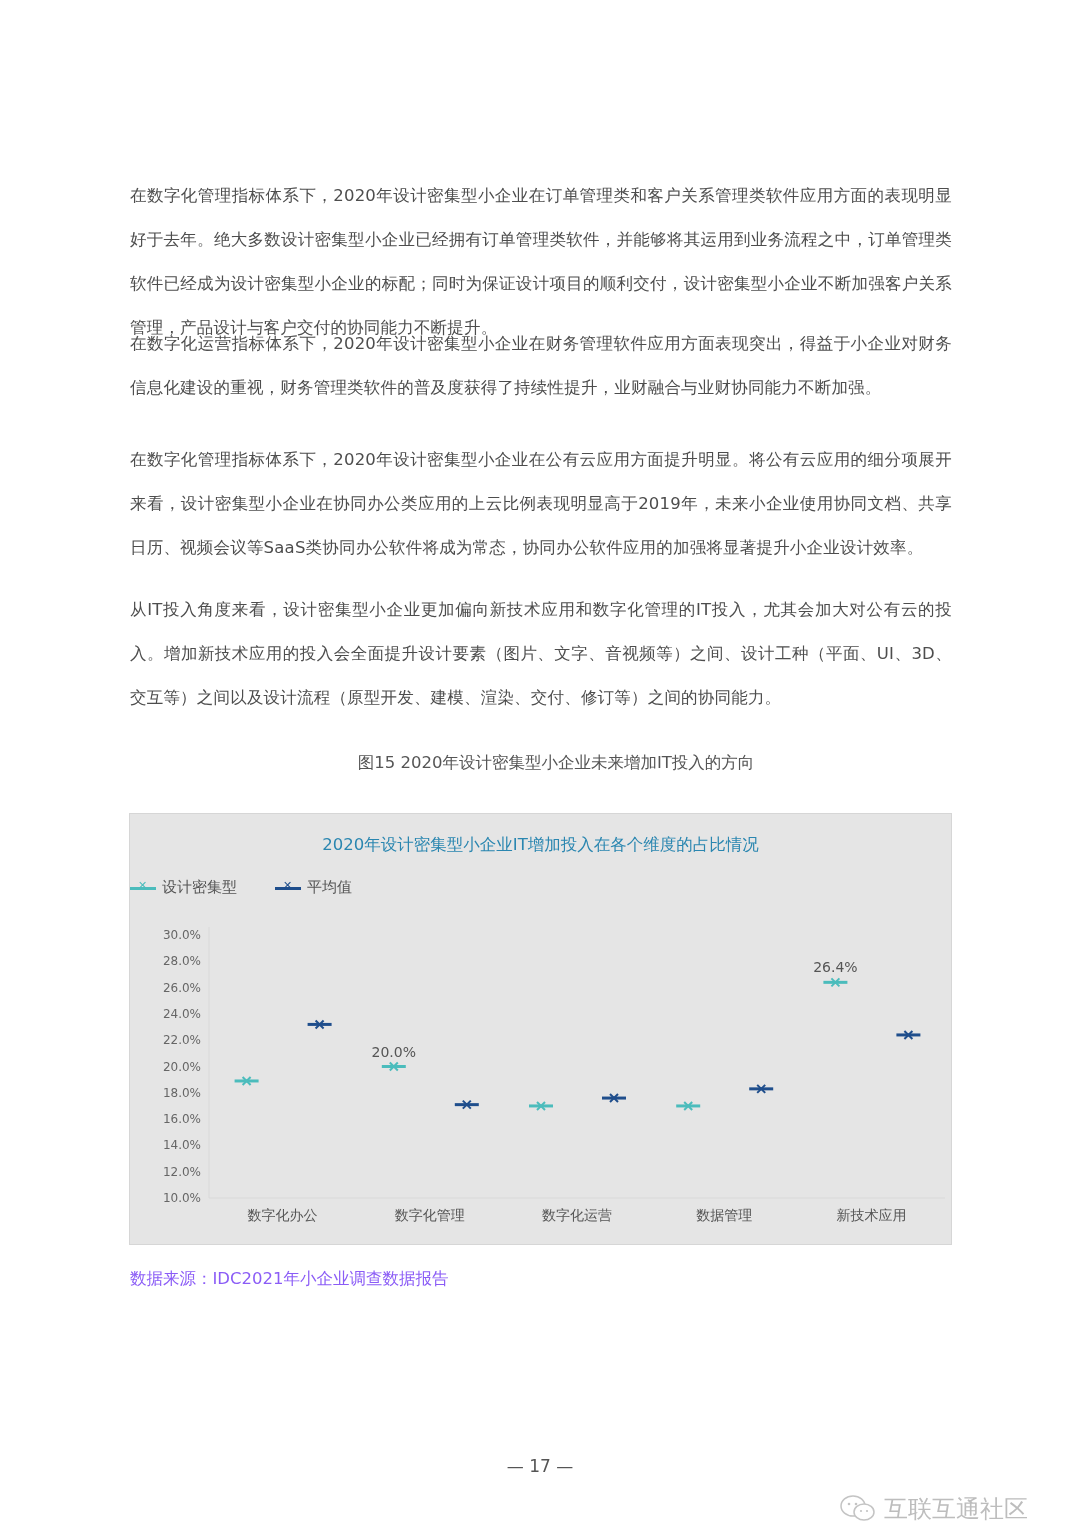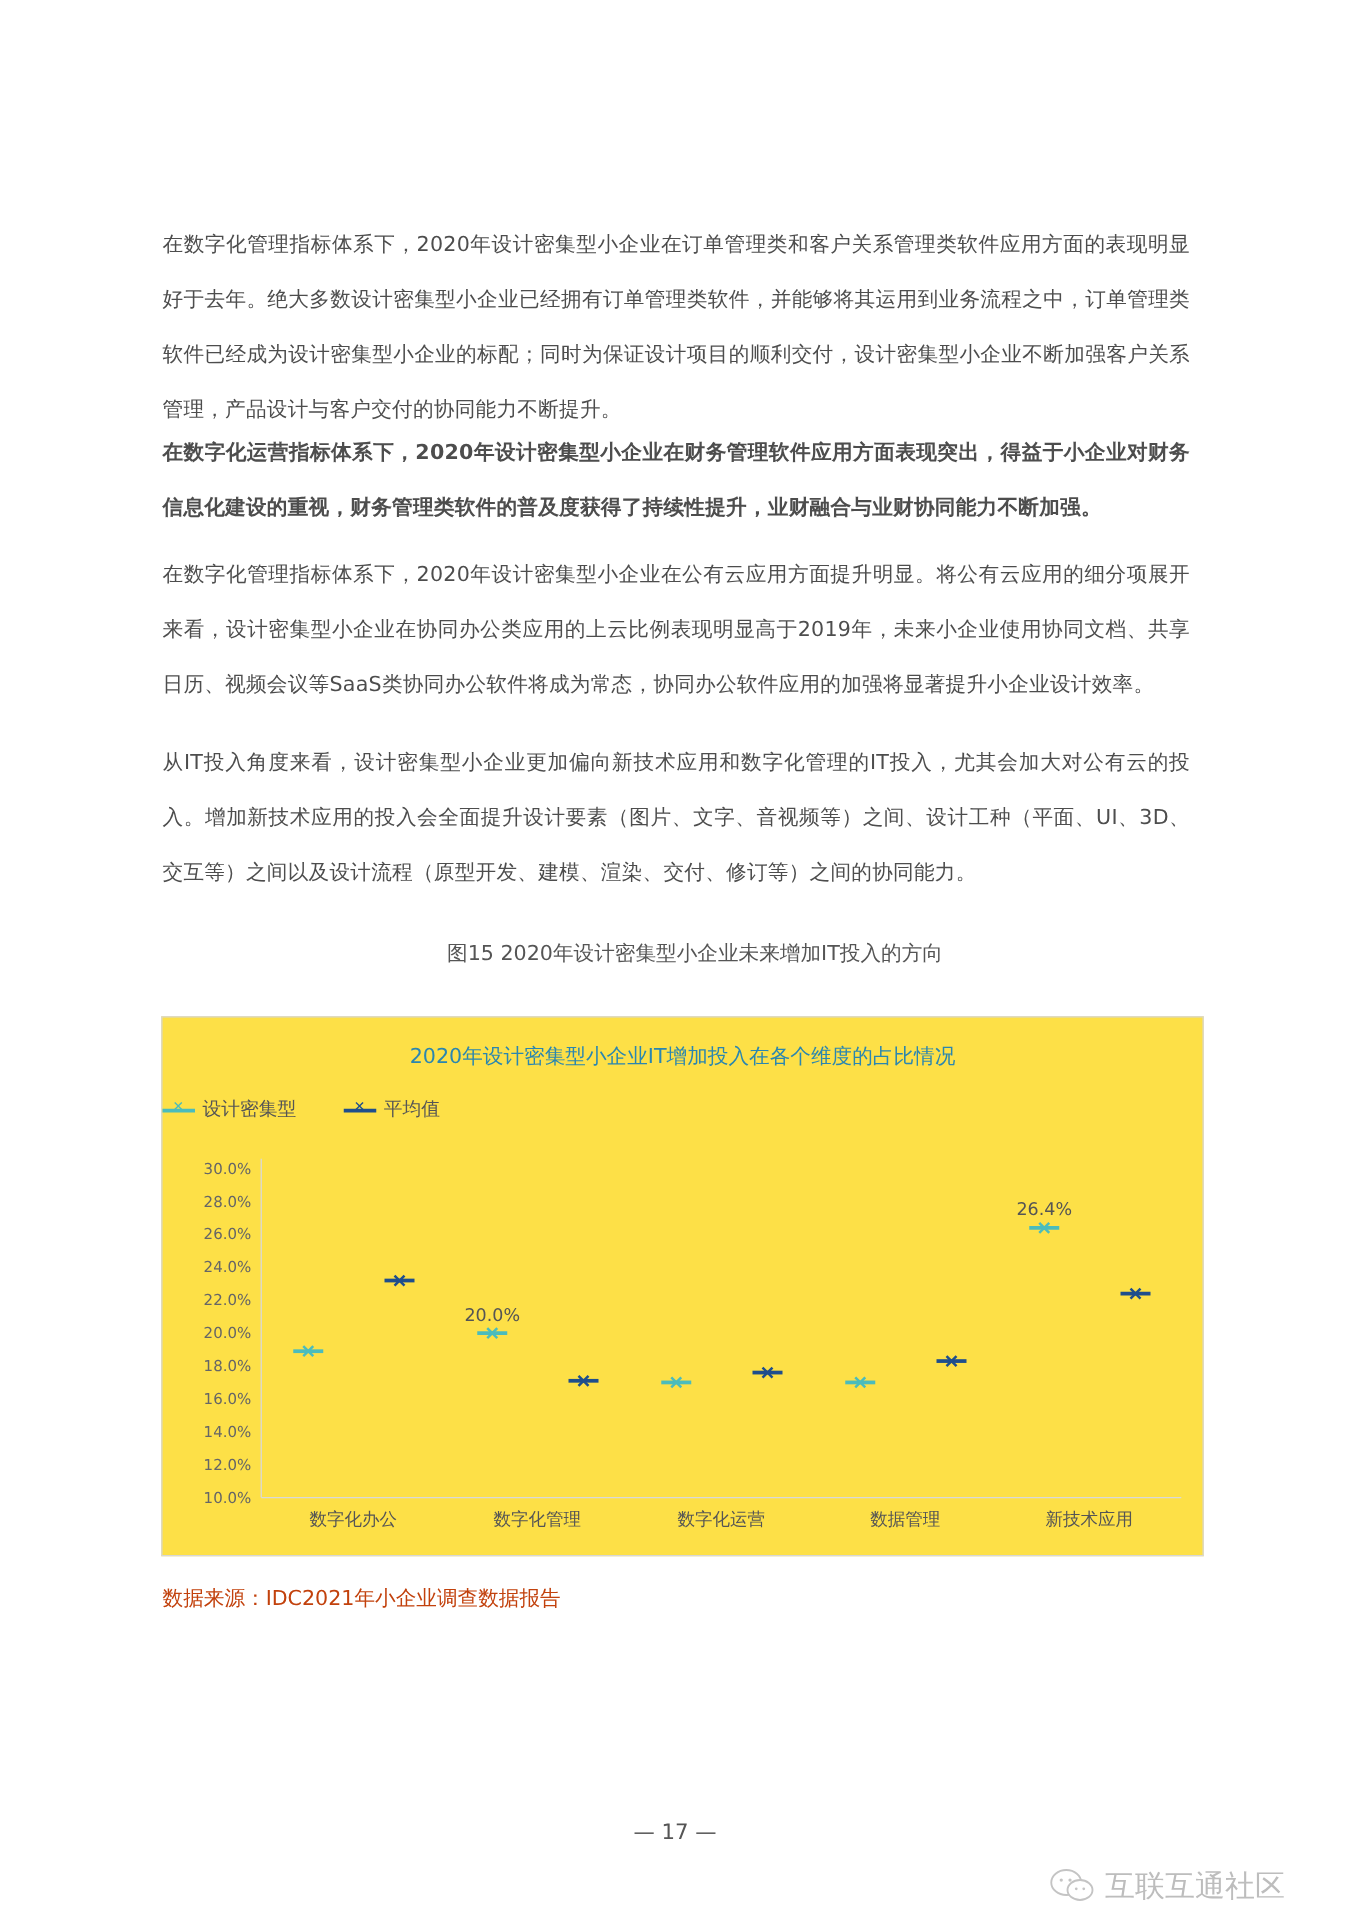--- a/index.html
+++ b/index.html
@@ -1,37 +1,37 @@
 <!DOCTYPE html>
 <html><head>
 <meta charset="utf-8">
 <style>
   html, body { margin: 0; padding: 0; background: #ffffff; }
   body { width: 1080px; height: 1526px; position: relative; overflow: hidden;
          font-family: "DejaVu Sans", "Liberation Sans", sans-serif; color: #4a4a4a; }
   .para { position: absolute; left: 130px; width: 822px; font-size: 16.5px; line-height: 44px;
           color: #4d4d4d; margin: 0; text-align: justify; letter-spacing: 0.2px; }
   #p1 { top: 174px; }
-  #p2 { top: 340px; font-weight: bold; }
+  #p2 { top: 322px; }
   #p3 { top: 438px; }
   #p4 { top: 588px; }
   .fig-caption { position: absolute; top: 752px; left: 16px; width: 1080px; text-align: center;
                  font-size: 16.5px; color: #555; }
   .chart-box { position: absolute; left: 129px; top: 813px; width: 821px; height: 430px;
-               border: 1px solid #d6d6d6; background: #fde047; padding-left: 11px; }
+               border: 1px solid #d6d6d6; background: #e5e5e5; }
   .chart-title { position: absolute; top: 20px; left: 0; width: 100%; text-align: center;
                  font-size: 16.5px; color: #2a86b0; }
   .legend { position: absolute; top: 64px; left: 0; width: 100%; display: flex; justify-content: flex-start; gap: 38px;
             font-size: 15px; color: #555; }
   .legend-item { display: flex; align-items: center; gap: 6px; }
   .legend-swatch { width: 26px; height: 12px; position: relative; }
   .legend-swatch::before { content: ""; position: absolute; left: 0; right: 0; top: 5px; height: 3px; background: var(--c); }
   .legend-swatch::after { content: "✕"; position: absolute; left: 8px; top: -3px; font-size: 11px; color: var(--c); }
   svg.plot { position: absolute; left: 0; top: 0; }
-  .source { position: absolute; top: 1268px; left: 130px; font-size: 16.5px; color: #c2410c; }
+  .source { position: absolute; top: 1268px; left: 130px; font-size: 16.5px; color: #8b5cf6; }
   .page-num { position: absolute; top: 1456px; left: 0; width: 1080px; text-align: center; font-size: 17px; color: #555; }
   .watermark { position: absolute; top: 1493px; left: 838px; display: flex; align-items: center; gap: 6px;
                font-size: 24px; color: #bdbdbd; }
 </style>
 </head>
 <body>
 
 <p class="para" id="p1">在数字化管理指标体系下，2020年设计密集型小企业在订单管理类和客户关系管理类软件应用方面的表现明显好于去年。绝大多数设计密集型小企业已经拥有订单管理类软件，并能够将其运用到业务流程之中，订单管理类软件已经成为设计密集型小企业的标配；同时为保证设计项目的顺利交付，设计密集型小企业不断加强客户关系管理，产品设计与客户交付的协同能力不断提升。</p>
 <p class="para" id="p2">在数字化运营指标体系下，2020年设计密集型小企业在财务管理软件应用方面表现突出，得益于小企业对财务信息化建设的重视，财务管理类软件的普及度获得了持续性提升，业财融合与业财协同能力不断加强。</p>
 <p class="para" id="p3">在数字化管理指标体系下，2020年设计密集型小企业在公有云应用方面提升明显。将公有云应用的细分项展开来看，设计密集型小企业在协同办公类应用的上云比例表现明显高于2019年，未来小企业使用协同文档、共享日历、视频会议等SaaS类协同办公软件将成为常态，协同办公软件应用的加强将显著提升小企业设计效率。</p>

